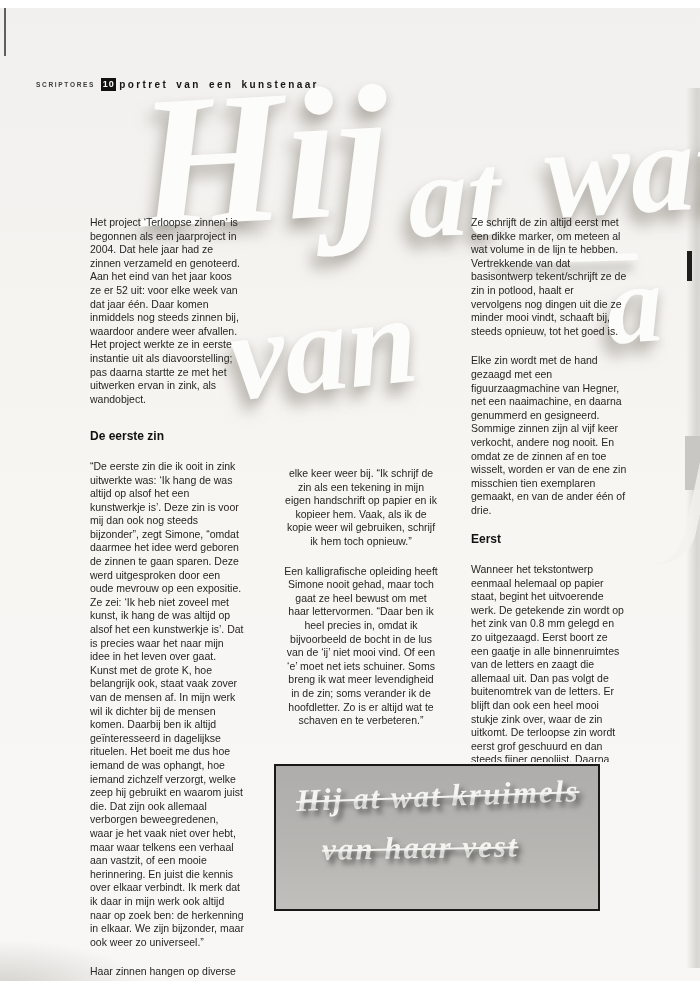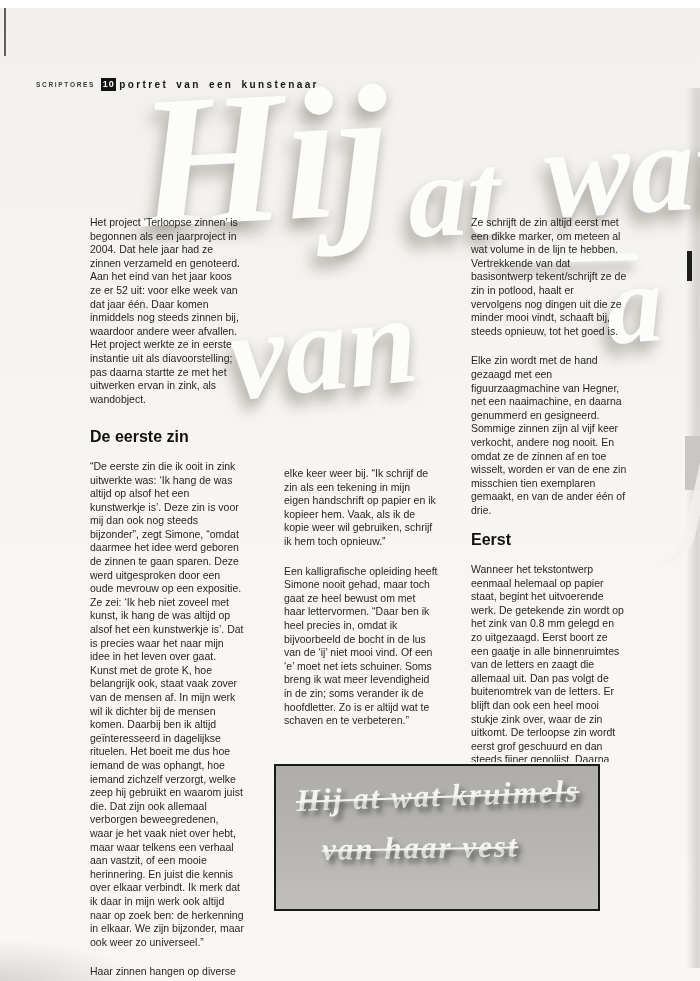--- a/index.html
+++ b/index.html
@@ -42,23 +42,23 @@
     background:#fbfbf9;box-shadow:-5px 10px 10px rgba(145,141,132,.5);transform:rotate(-1.5deg);}
   .wm-tail{position:absolute;z-index:1;left:652px;top:420px;width:40px;height:140px;
     border-right:11px solid #f4f3f0;border-radius:0 0 40px 0;transform:rotate(12deg);opacity:.8;}
 
   
   .col{position:absolute;z-index:3;font-size:10.5px;line-height:13.6px;color:#282623;}
   .col p{margin:16px;}
   .col-1{left:74px;top:192px;width:186px;}
   .col-2-intro{left:268px;top:194px;width:172px;z-index:3;position:absolute;
     font-size:11.5px;line-height:17px;font-weight:bold;color:#0f0f0e;}
-  .col-2-body{left:268px;top:443px;width:186px;}
+  .col-2-body{left:268px;top:443px;width:186px;text-align:center;}
   .col-3{left:455px;top:192px;width:188px;height:562px;overflow:hidden;}
-  .section-heading{font-size:16px;font-weight:bold;color:#12110f;margin:0 0 3px 0;}
+  .section-heading{font-size:12px;font-weight:bold;color:#12110f;margin:0 0 3px 0;}
   .sp-after-lead{margin-bottom:24px !important;}
   .gap-before{margin-top:14px !important;}
 
   
   .artwork-photo{position:absolute;z-index:5;left:274px;top:756px;width:322px;height:143px;
     border:2px solid #191918;
     background:linear-gradient(180deg,#aeadab 0%,#b6b5b2 55%,#c0bfbc 100%);
     overflow:hidden;}
   .photo-caption{position:absolute;color:#f4f4f1;
     font-family:"Liberation Serif", serif;font-style:italic;font-weight:bold;

